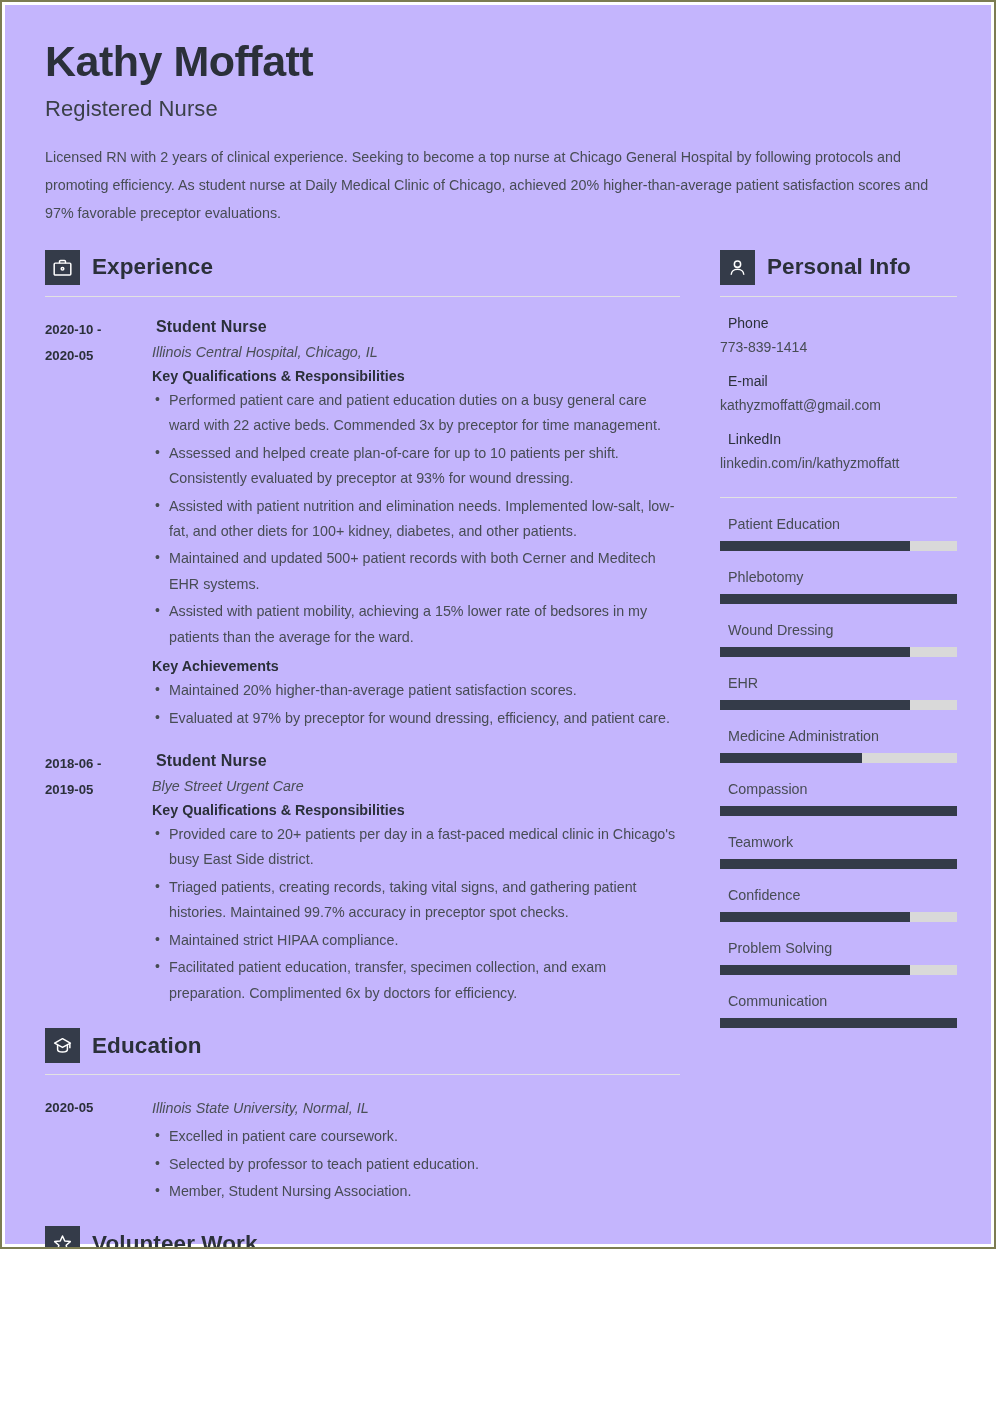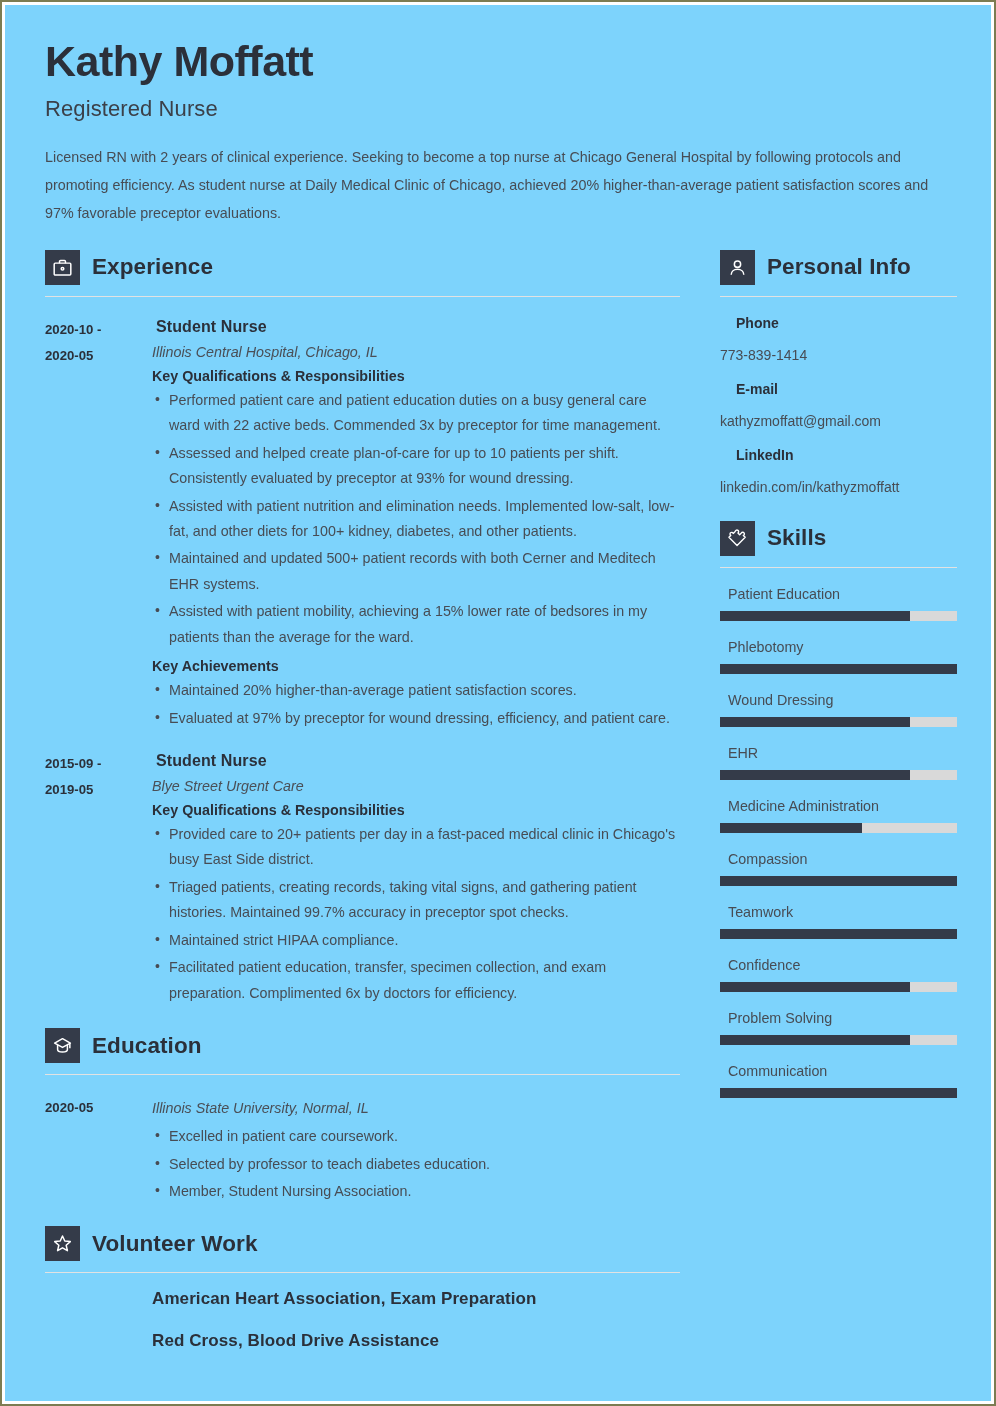--- a/index.html
+++ b/index.html
@@ -8,23 +8,23 @@
     padding: 0;
     background: #ffffff;
   }
   body {
     font-family: "Liberation Sans", sans-serif;
     color: #333;
   }
   .page {
     position: relative;
     width: 996px;
-    height: 1406px;
+    height: 1249px;
     box-sizing: border-box;
-    background: #7dd3fc;
+    background: #c4b5fd;
     border: 2px solid #7c7c52;
     overflow: hidden;
   }
   .page-inner {
     position: absolute;
     top: 0; left: 0; right: 0; bottom: 0;
     border: 3px solid #ffffff;
     box-sizing: border-box;
     padding: 22px 40px 0 40px;
   }
@@ -154,23 +154,23 @@
     font-weight: bold;
     color: #2b303a;
     margin-bottom: 22px;
     letter-spacing: 0.1px;
   }
 
   
   .info-block { margin-top: 18px; }
   .info-label {
     font-size: 14px;
-    font-weight: bold;
-    color: #2b303a;
-    margin: 16px;
+    font-weight: normal;
+    color: #2b303a;
+    margin: 8px;
   }
   .info-value {
     font-size: 14px;
     color: #474c54;
     margin: 7px 0 0 0;
     word-break: break-word;
   }
   .skills-wrap { margin-top: 18px; }
   .skill { margin-bottom: 18px; }
   .skill-name {
@@ -237,21 +237,21 @@
             <div class="sub-head">Key Achievements</div>
             <ul class="bullets">
               <li>Maintained 20% higher-than-average patient satisfaction scores.</li>
               <li>Evaluated at 97% by preceptor for wound dressing, efficiency, and patient care.</li>
             </ul>
           </div>
         </div>
 
         <div class="entry">
           <div class="entry-date">
-            <div>2015-09 -</div>
+            <div>2018-06 -</div>
             <div>2019-05</div>
           </div>
           <div class="entry-main">
             <div class="entry-role">Student Nurse</div>
             <div class="entry-org">Blye Street Urgent Care</div>
             <div class="sub-head">Key Qualifications &amp; Responsibilities</div>
             <ul class="bullets">
               <li>Provided care to 20+ patients per day in a fast-paced medical clinic in Chicago's busy East Side district.</li>
               <li>Triaged patients, creating records, taking vital signs, and gathering patient histories. Maintained 99.7% accuracy in preceptor spot checks.</li>
               <li>Maintained strict HIPAA compliance.</li>
@@ -275,21 +275,21 @@
         <div class="sec-rule"></div>
 
         <div class="entry">
           <div class="entry-date">
             <div>2020-05</div>
           </div>
           <div class="entry-main">
             <div class="entry-org">Illinois State University, Normal, IL</div>
             <ul class="bullets" style="margin-top:8px;">
               <li>Excelled in patient care coursework.</li>
-              <li>Selected by professor to teach diabetes education.</li>
+              <li>Selected by professor to teach patient education.</li>
               <li>Member, Student Nursing Association.</li>
             </ul>
           </div>
         </div>
       </div>
 
       <div class="section" style="margin-top:22px;">
         <div class="section-head">
           <span class="sec-icon">
             <svg width="21" height="21" viewBox="0 0 24 24" fill="none" stroke="#ffffff" stroke-width="1.7" stroke-linejoin="round">
@@ -329,28 +329,20 @@
           <div class="info-label">E-mail</div>
           <div class="info-value">kathyzmoffatt@gmail.com</div>
         </div>
         <div class="info-block">
           <div class="info-label">LinkedIn</div>
           <div class="info-value">linkedin.com/in/kathyzmoffatt</div>
         </div>
       </div>
 
       <div class="section skills-section">
-        <div class="section-head">
-          <span class="sec-icon">
-            <svg width="21" height="21" viewBox="0 0 24 24" fill="none" stroke="#ffffff" stroke-width="1.6" stroke-linejoin="round">
-              <path d="M9.6 3.6a1.9 1.9 0 1 1 2.9 2.2l1.9 1.9 2-2a1.9 1.9 0 1 1 2.3 2.8l2.1 2.1-9.3 9.3-9.3-9.3 2.1-2.1a1.9 1.9 0 1 1 2.8-2.3l2-2z"></path>
-            </svg>
-          </span>
-          <span class="sec-title">Skills</span>
-        </div>
         <div class="sec-rule"></div>
 
         <div class="skills-wrap">
           <div class="skill">
             <div class="skill-name">Patient Education</div>
             <div class="bar-track">
                   <div class="bar-fill" style="width: 80%;"></div>
                 </div>
           </div>
           <div class="skill">

